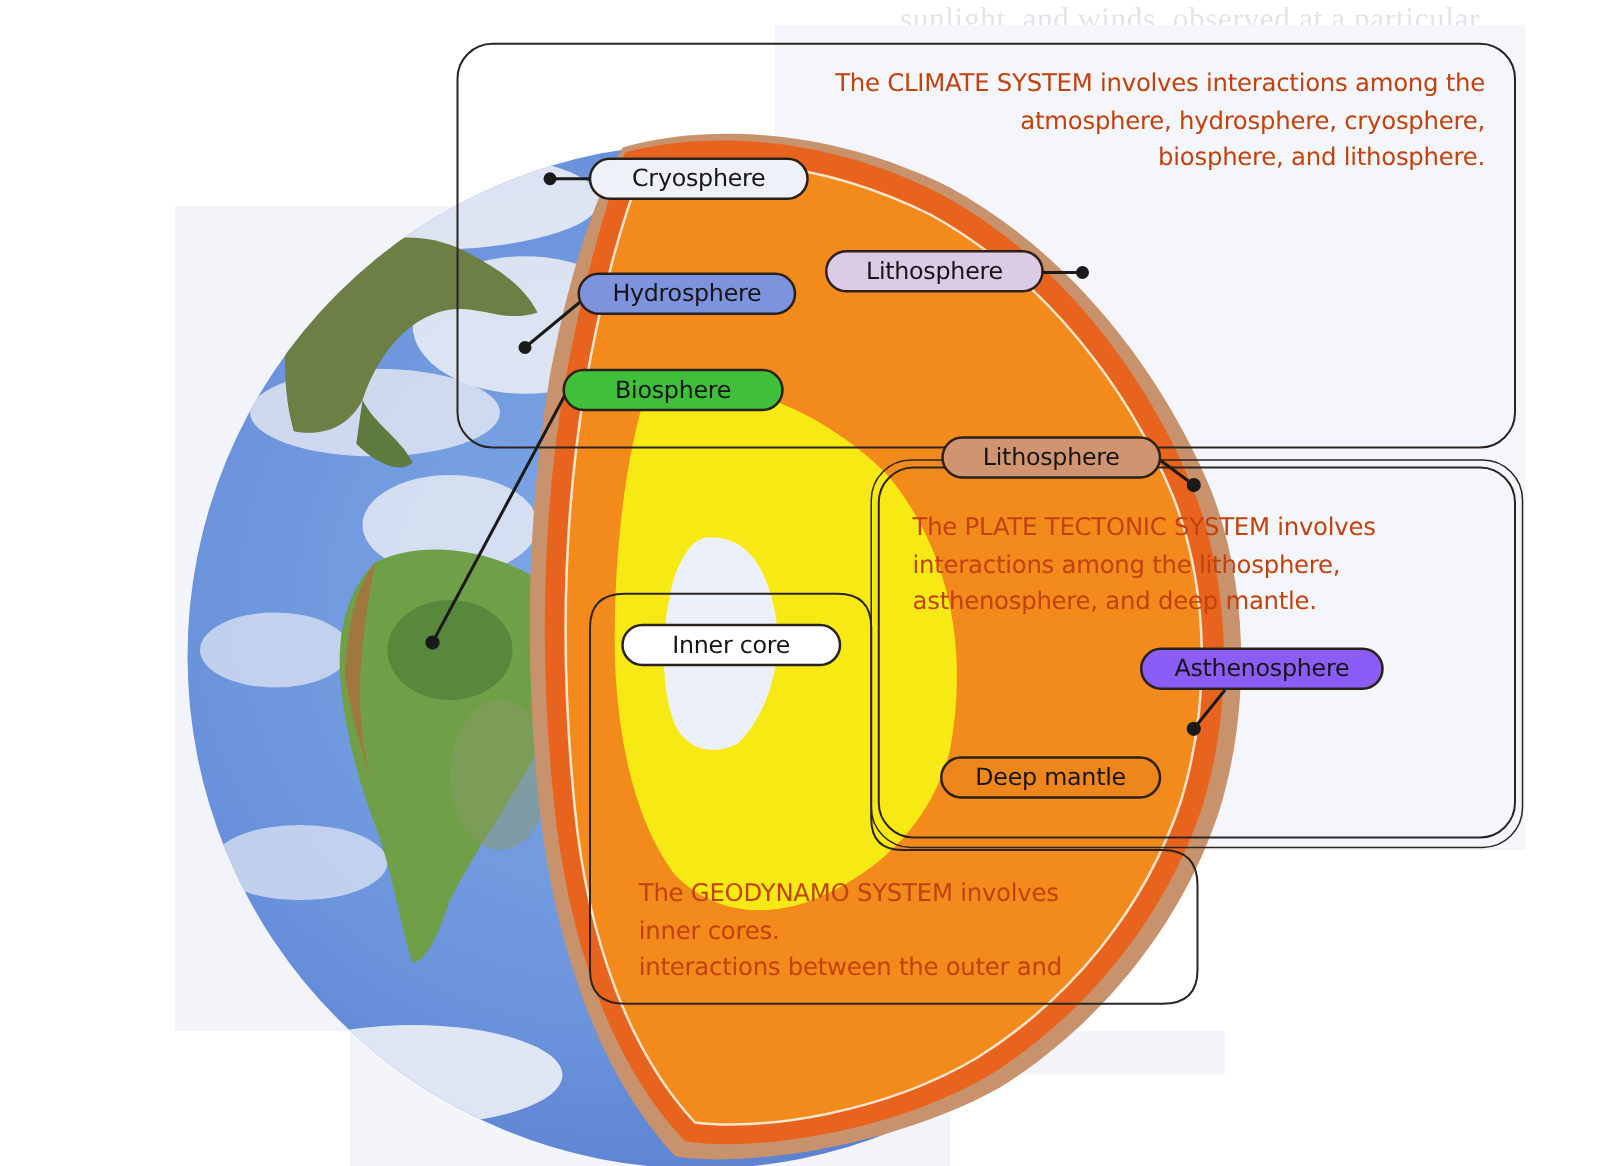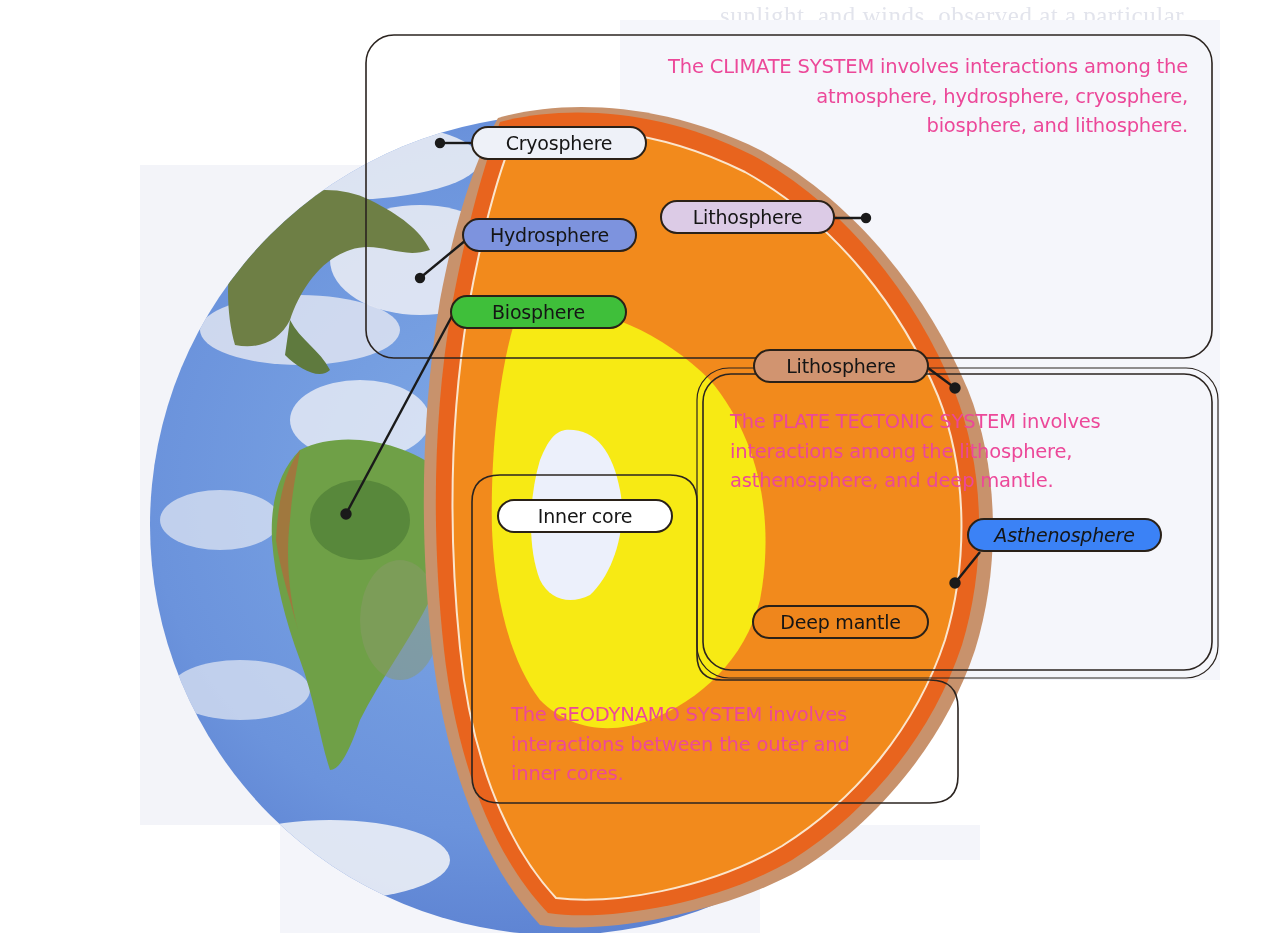--- a/index.html
+++ b/index.html
@@ -1,20 +1,20 @@
 <!DOCTYPE html>
 <html><head>
   <meta charset="utf-8">
   <style>
     html, body { margin: 0; padding: 0; background: #ffffff; }
     body { width: 1280px; height: 933px; position: relative; overflow: hidden; font-family: "DejaVu Sans", sans-serif; }
     #stage { position: absolute; left: 0; top: 0; width: 1280px; height: 723px; }
     svg.art { position: absolute; left: 0; top: 0; width: 1280px; height: 933px; }
     .bg-text { position: absolute; font-family: "Liberation Serif", serif; color: #d9dbe6; font-size: 25px; line-height: 32px; white-space: nowrap; letter-spacing: 0.5px; }
-    .sys-text { position: absolute; font-family: "DejaVu Sans", sans-serif; color: #ec4899; font-size: 19.5px; line-height: 29.5px; letter-spacing: -0.2px; }
+    .sys-text { position: absolute; font-family: "DejaVu Sans", sans-serif; color: #c2410c; font-size: 19.5px; line-height: 29.5px; letter-spacing: -0.2px; }
     .sys-text.right { text-align: right; }
     .pill { position: absolute; height: 34px; border: 2px solid #2a2118; border-radius: 17px; box-sizing: border-box; display: flex; align-items: center; justify-content: center; font-family: "DejaVu Sans", sans-serif; font-size: 19px; color: #151515; white-space: nowrap; letter-spacing: -0.2px; }
   </style>
 </head>
 <body>
 
 <div id="stage">
 
   <div class="bg-text" style="left:150px; top:170px; width:60px; overflow:hidden; opacity:0.7;">
     <div>data. Th</div>
@@ -112,26 +112,26 @@
   </div>
 
   <div class="sys-text" style="left:730px; top:407px; width:470px;">
     <div>The PLATE TECTONIC SYSTEM involves</div>
     <div>interactions among the lithosphere,</div>
     <div>asthenosphere, and deep mantle.</div>
   </div>
 
   <div class="sys-text" style="left:511px; top:700px; width:440px;">
     <div>The GEODYNAMO SYSTEM involves</div>
+    <div>inner cores.</div>
     <div>interactions between the outer and</div>
-    <div>inner cores.</div>
   </div>
 
   <div class="pill" style="left:471px; top:126px; width:176px; background:#eef1f8;">Cryosphere</div>
   <div class="pill" style="left:462px; top:218px; width:175px; background:#7d93de;">Hydrosphere</div>
   <div class="pill" style="left:450px; top:295px; width:177px; background:#3fbf3a;">Biosphere</div>
   <div class="pill" style="left:660px; top:200px; width:175px; background:#dccbe6;">Lithosphere</div>
   <div class="pill" style="left:753px; top:349px; width:176px; background:#d19470;">Lithosphere</div>
-  <div class="pill" style="left:967px; top:518px; width:195px; background:#3b82f6;font-style:italic;">Asthenosphere</div>
+  <div class="pill" style="left:912px; top:518px; width:195px; background:#8b5cf6;">Asthenosphere</div>
   <div class="pill" style="left:752px; top:605px; width:177px; background:#ef861c;">Deep mantle</div>
   <div class="pill" style="left:497px; top:499px; width:176px; background:#ffffff;">Inner core</div>
 
 </div>
 
 </body></html>

